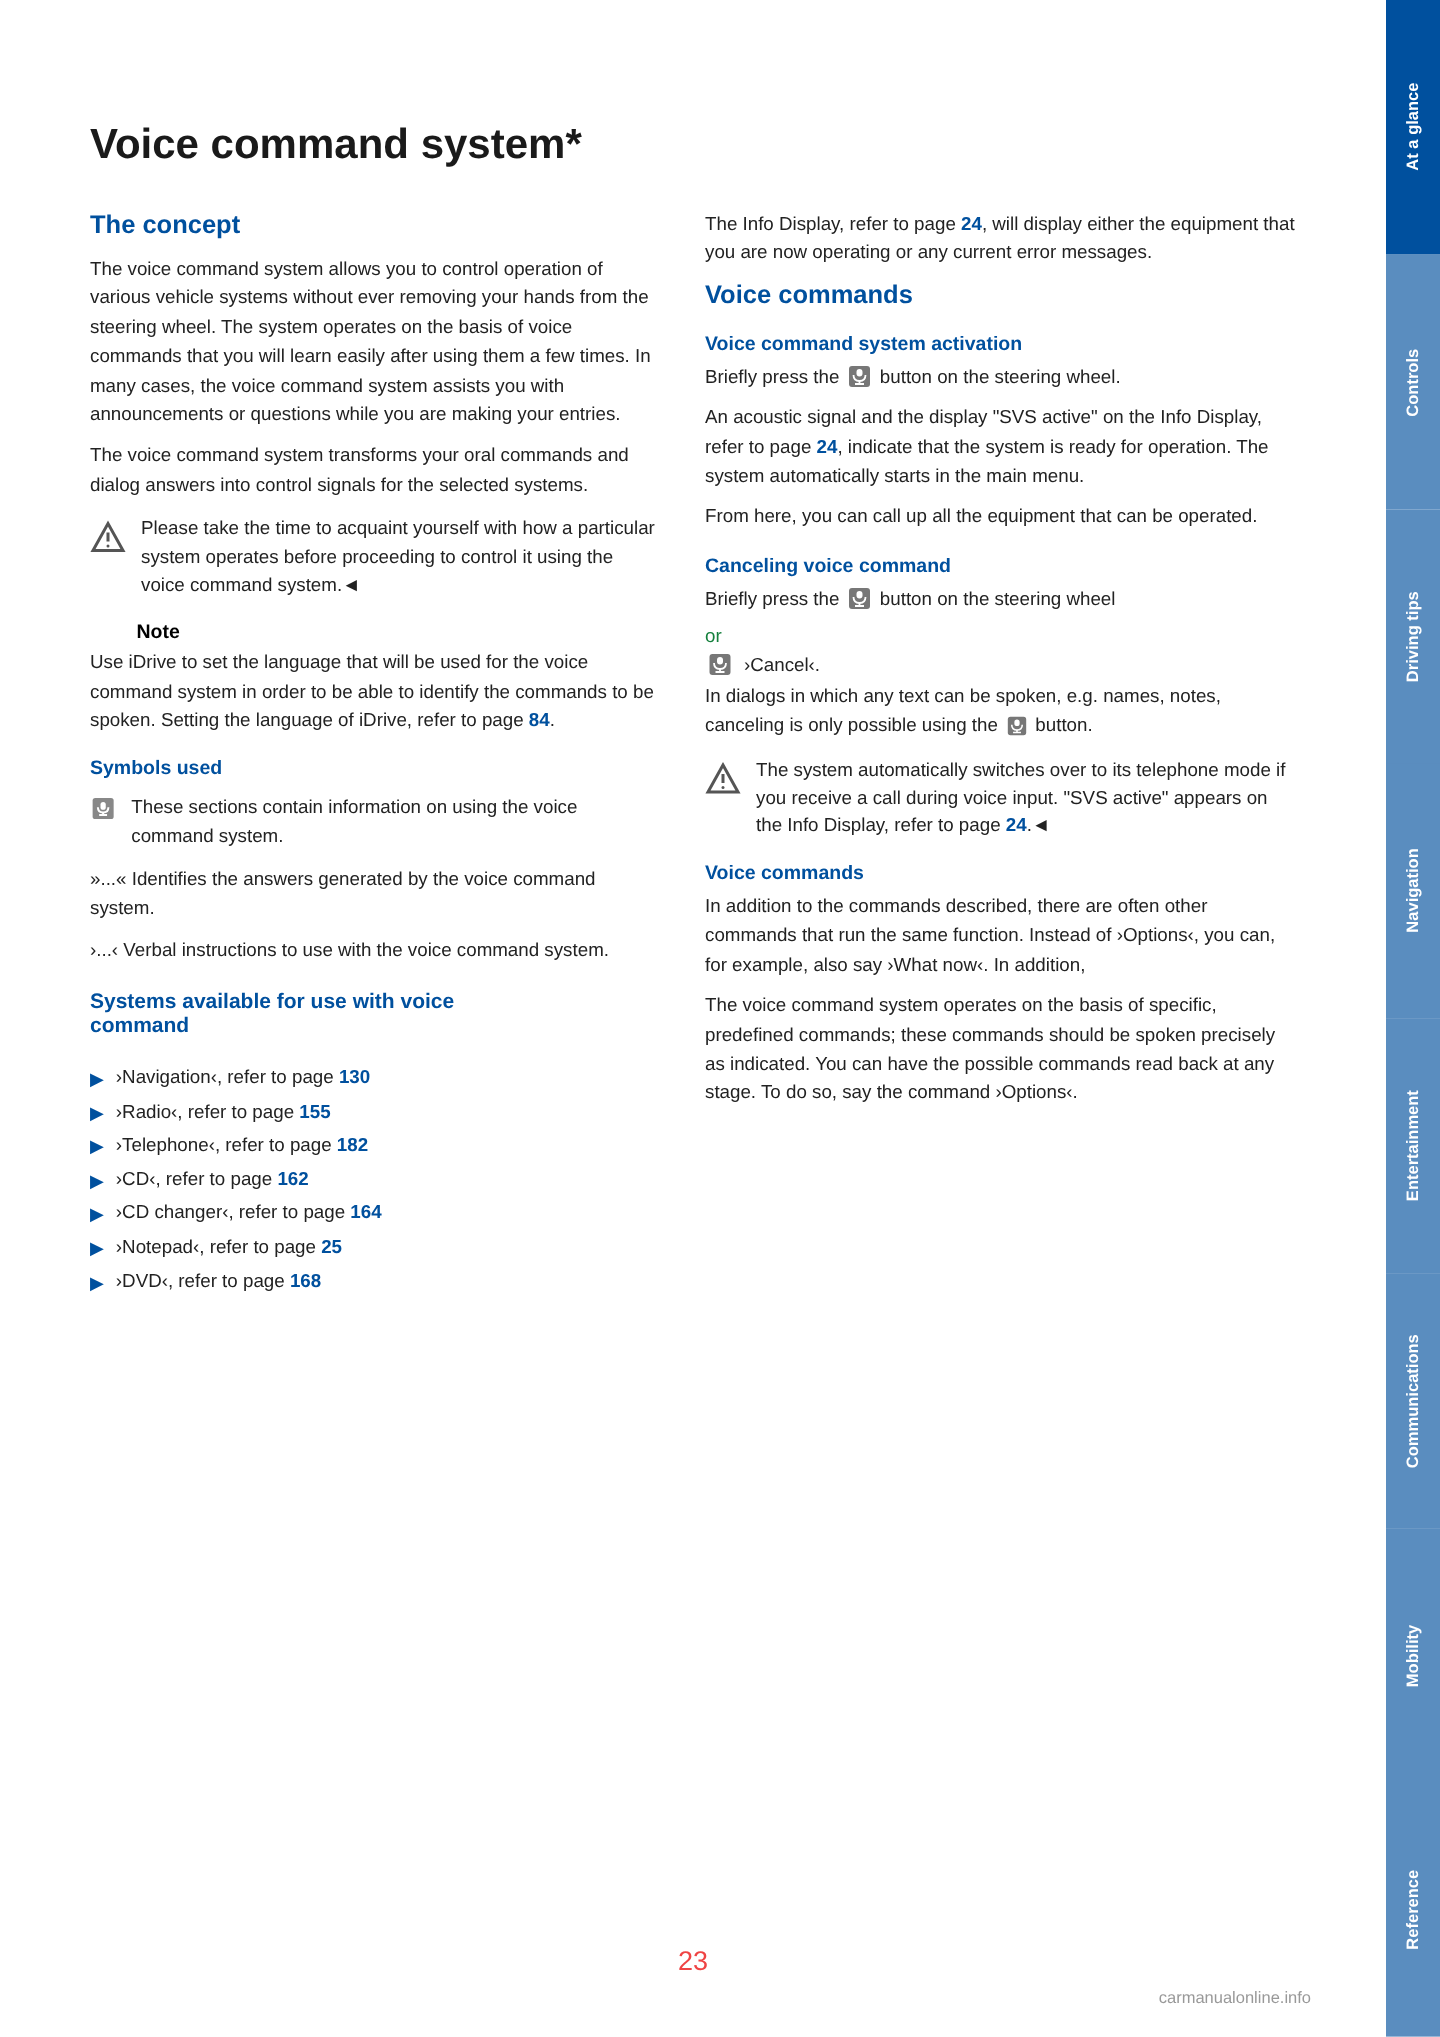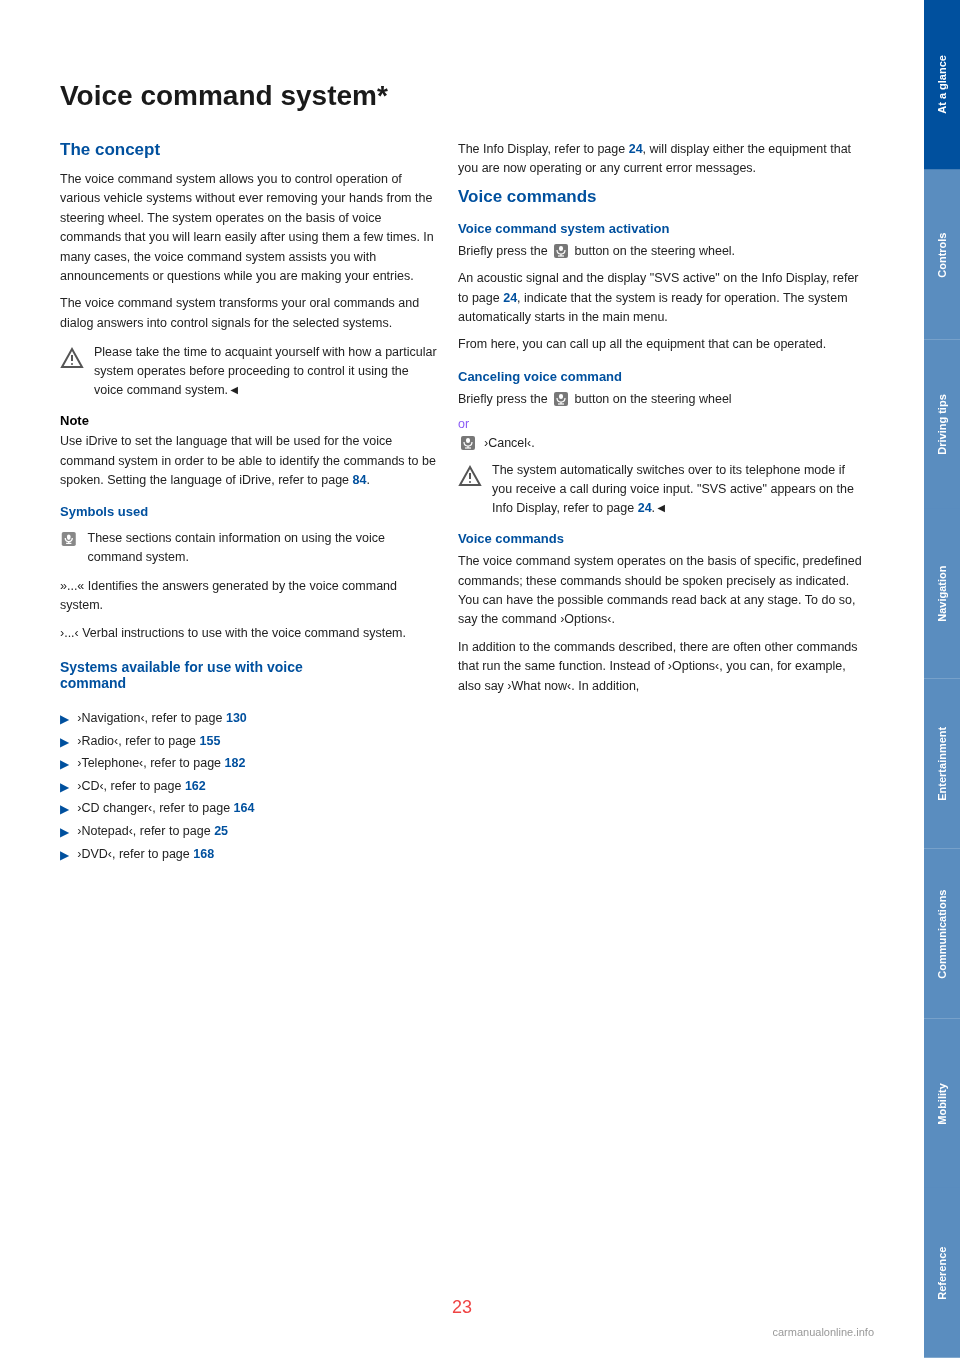--- a/index.html
+++ b/index.html
@@ -77,21 +77,21 @@
       font-size: 28px;
       font-weight: bold;
       color: #1a1a1a;
       margin-bottom: 28px;
       margin-top: 20px;
     }
 
     
     .two-col {
       display: flex;
-      gap: 18px;
+      gap: 30px;
     }
 
     .col-left {
       width: 380px;
       flex-shrink: 0;
     }
 
     .col-right {
       flex: 1;
     }
@@ -112,20 +112,21 @@
       margin-bottom: 6px;
       margin-top: 14px;
     }
 
     .note-heading {
       font-size: 13px;
       font-weight: bold;
       color: #000;
       margin-bottom: 4px;
       margin-top: 14px;
+      margin-left: 31px;
     }
 
     
     .body-text {
       font-size: 12.5px;
       line-height: 1.55;
       color: #222;
       margin-bottom: 8px;
     }
 
@@ -170,21 +171,21 @@
     }
 
     .page-ref {
       color: #00509e;
       font-weight: bold;
     }
 
     
     .or-text {
       font-size: 12.5px;
-      color: #8b5cf6;
+      color: #15803d;
       margin: 4px 0;
     }
 
     
     .cancel-cmd {
       font-size: 12.5px;
       color: #222;
       display: flex;
       align-items: center;
       gap: 6px;
@@ -330,35 +331,44 @@
           <svg style="display:inline-block;vertical-align:middle;width:16px;height:16px;margin:0 2px;" viewBox="0 0 16 16">
             <rect x="1" y="1" width="14" height="14" rx="2" fill="#777"></rect>
             <rect x="6" y="3" width="4" height="5" rx="2" fill="#fff"></rect>
             <path d="M4 7 Q4 11 8 11 Q12 11 12 7" fill="none" stroke="#fff" stroke-width="1.2"></path>
             <line x1="8" y1="11" x2="8" y2="13" stroke="#fff" stroke-width="1.2"></line>
             <line x1="5" y1="13" x2="11" y2="13" stroke="#fff" stroke-width="1.2"></line>
           </svg>
           <span>›Cancel‹.</span>
         </div>
 
+        <p class="body-text">In dialogs in which any text can be spoken, e.g. names, notes, canceling is only possible using the 
+          <svg style="display:inline-block;vertical-align:middle;width:14px;height:14px;margin:0 2px;" viewBox="0 0 16 16">
+            <rect x="1" y="1" width="14" height="14" rx="2" fill="#777"></rect>
+            <rect x="6" y="3" width="4" height="5" rx="2" fill="#fff"></rect>
+            <path d="M4 7 Q4 11 8 11 Q12 11 12 7" fill="none" stroke="#fff" stroke-width="1.2"></path>
+            <line x1="8" y1="11" x2="8" y2="13" stroke="#fff" stroke-width="1.2"></line>
+            <line x1="5" y1="13" x2="11" y2="13" stroke="#fff" stroke-width="1.2"></line>
+          </svg>
+          button.</p>
 
         <div class="info-box">
           <svg class="triangle-icon" viewBox="0 0 24 24">
             <polygon points="2,22 12,4 22,22" fill="none" stroke="#555" stroke-width="2"></polygon>
             <line x1="12" y1="10" x2="12" y2="16" stroke="#555" stroke-width="2"></line>
             <circle cx="12" cy="19" r="1" fill="#555"></circle>
           </svg>
           <span>The system automatically switches over to its telephone mode if you receive a call during voice input. "SVS active" appears on the Info Display, refer to page <span class="page-ref">24</span>.◄</span>
         </div>
 
         <p class="subsection-heading">Voice commands</p>
 
+        <p class="body-text">In addition to the commands described, there are often other commands that run the same function. Instead of ›Options‹, you can, for example, also say ›What now‹. In addition,</p>
+
         <p class="body-text">The voice command system operates on the basis of specific, predefined commands; these commands should be spoken precisely as indicated. You can have the possible commands read back at any stage. To do so, say the command ›Options‹.</p>
-
-        <p class="body-text">In addition to the commands described, there are often other commands that run the same function. Instead of ›Options‹, you can, for example, also say ›What now‹. In addition,</p>
 
       </div>
     </div>
 
     <div class="page-number">23</div>
 
     <div class="watermark">carmanualonline.info</div>
 
   </div>
 

